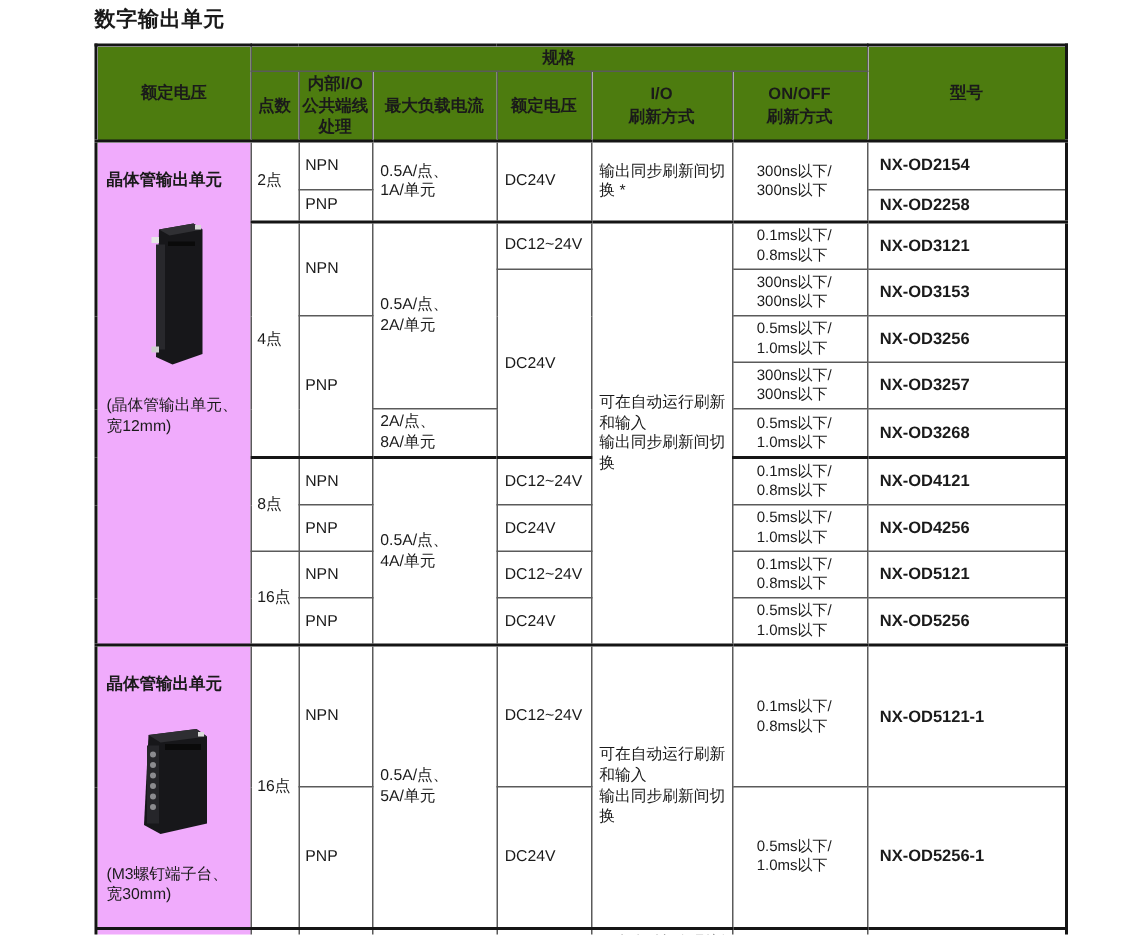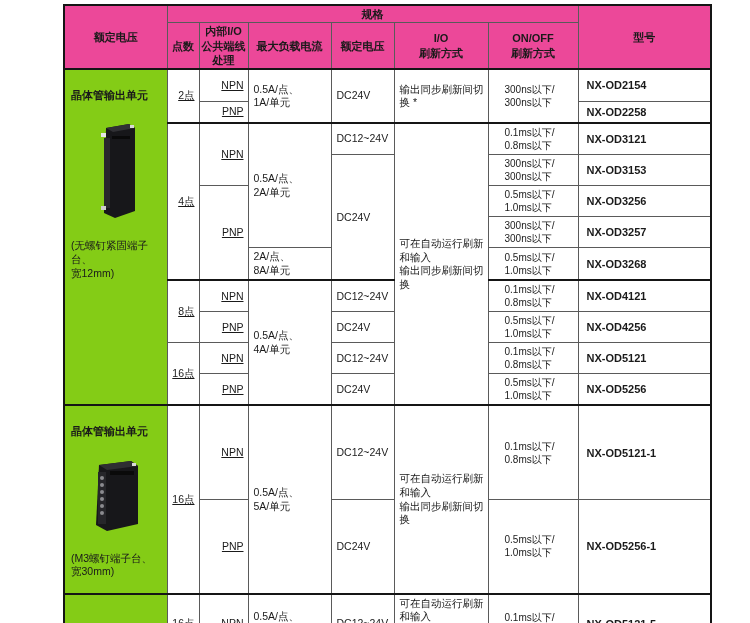--- a/index.html
+++ b/index.html
@@ -1,35 +1,36 @@
 <!DOCTYPE html>
 <html><head>
 <meta charset="utf-8">
 <style>
   html,body{margin:0;padding:0;background:#fff;}
   body{width:750px;height:623px;overflow:hidden;font-family:"Liberation Sans","DejaVu Sans",sans-serif;color:#1a1a1a;}
   .wrap{padding:4px 0 0 63px;}
   .title{font-size:14px;font-weight:bold;margin:0 0 7px 0;letter-spacing:.5px;}
   table{border-collapse:collapse;table-layout:fixed;width:647px;border:2px solid #151515;}
   th,td{border:1px solid #5a5a5a;padding:2px 4px;font-size:10.5px;line-height:1.3;white-space:pre-line;overflow:hidden;vertical-align:middle;}
-  th{background:#ec4899;font-weight:bold;text-align:center;font-size:11px;padding:1px 2px;}
+  th{background:#4d7c0f;font-weight:bold;text-align:center;font-size:11px;padding:1px 2px;}
   .bb2{border-bottom:2px solid #151515;}
-  .c{text-align:right;text-decoration:underline;}
+  .c{text-align:left;}
   .l{text-align:left;padding-left:5px;}
   .sm{font-size:10px;padding-left:16px;}
   .m{font-weight:bold;padding-left:8px;font-size:11px;}
-  td.prodcell{background:#84cc16;vertical-align:top;padding:0;}
+  td.prodcell{background:#f0abfc;vertical-align:top;padding:0;}
   .pname{font-weight:bold;font-size:11px;padding:4px 5px 2px 6px;}
   .pimg{display:flex;justify-content:center;padding:4px 0 3px 0;}
   .pcap{font-size:10.5px;padding:1px 4px 0 6px;line-height:1.3;}
 </style>
 </head>
 <body>
 
 <div class="wrap">
+  <div class="title">数字输出单元</div>
 
   <table>
     <colgroup>
       <col style="width:103px">
         <col style="width:32px">
         <col style="width:49px">
         <col style="width:83px">
       <col style="width:63px">
         <col style="width:94px">
         <col style="width:90px">
@@ -64,21 +65,21 @@
             <svg width="56" height="100" viewBox="0 0 56 100">
               <polygon points="18,6 41,2 47,6 47,89 27,96 16,91" fill="#17171a"></polygon>
               <polygon points="18,6 41,2 47,6 25,10" fill="#303034"></polygon>
               <rect x="16" y="16" width="6" height="70" fill="#28282c"></rect>
               <rect x="13" y="11" width="5" height="4" fill="#e6e6e6"></rect>
               <rect x="13" y="84" width="5" height="4" fill="#cfcfcf"></rect>
               <rect x="42" y="3" width="4" height="3" fill="#d9d9d9"></rect>
               <rect x="24" y="14" width="18" height="3" fill="#0a0a0a"></rect>
             </svg>
           </div>
-          <div class="pcap">(无螺钉紧固端子台、
+          <div class="pcap">(晶体管输出单元、
 宽12mm)</div>
         </td>
         <td class="c bb2" rowspan="2">2点</td>
         <td class="c">NPN</td>
         <td class="l bb2" rowspan="2">0.5A/点、
 1A/单元</td>
         <td class="l bb2" rowspan="2">DC24V</td>
         <td class="l bb2" rowspan="2">输出同步刷新间切换 *</td>
         <td class="sm bb2" rowspan="2">300ns以下/
 300ns以下</td>

